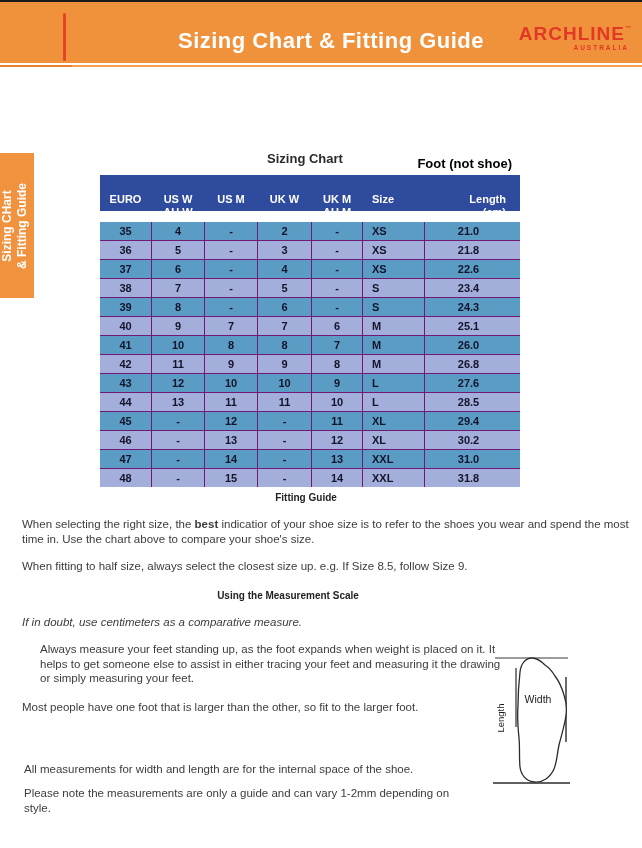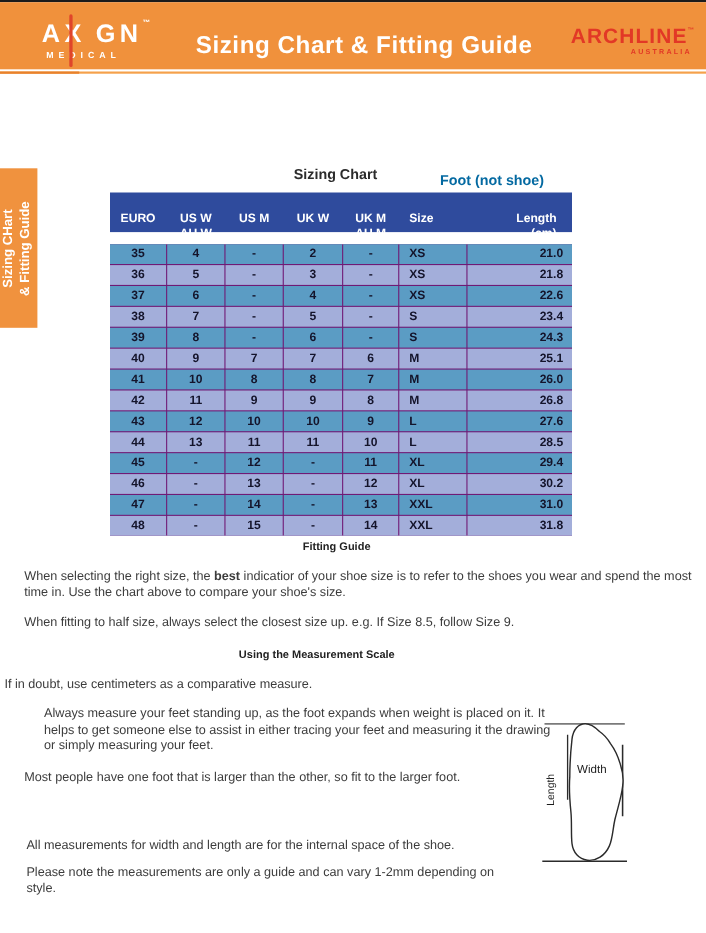--- a/index.html
+++ b/index.html
@@ -34,68 +34,59 @@
   .archline-sub { font-size:6.5px; font-weight:bold; letter-spacing:2px; margin-top:0; padding-right:3px; }
 
   
   .side-tab { left:0; top:153px; width:34px; height:145px; background:var(--tab-bg,#F0923E); }
   .side-tab-text { position:absolute; left:50%; top:50%; width:145px; height:34px;
     transform:translate(-50%,-50%) rotate(-90deg); text-align:center;
     color:#ffffff; font-weight:bold; font-size:12px; line-height:15px; }
 
   
   .sizing-title { left:95px; top:151px; width:420px; text-align:center; font-size:13px; font-weight:bold; color:#2b2b2b; }
-  .foot-label { left:400px; top:156px; width:112px; font-size:13px; font-weight:bold; color:#0369a1; }
+  .foot-label { left:400px; top:156px; width:112px; text-align:right; font-size:13px; font-weight:bold; color:#000000; }
 
   
   .sizing-table { left:100px; top:175px; width:420px; }
   .thead { display:flex; gap:1px; background:var(--thead-bg,#2F4B9D); height:36px; }
   .th { color:#ffffff; font-size:11px; font-weight:bold; line-height:13px; padding-top:18px; text-align:center; }
   .tbody { display:flex; flex-direction:column; gap:1px; margin-top:11px; background:#701a75; }
   .tr { display:flex; gap:1px; height:18px; }
   .td { font-size:11px; font-weight:bold; color:#14142b; line-height:18px; text-align:center; }
   .ra .td { background:var(--row-a,#5B9CC4); }
   .rb .td { background:var(--row-b,#A3AEDA); }
   .c0 { width:51px; } .c1 { width:52px; } .c2 { width:52px; } .c3 { width:53px; }
   .c4 { width:50px; } .c5 { width:61px; } .c6 { width:95px; }
   .th.c5, .td.c5 { text-align:left; padding-left:9px; }
   .th.c6 { text-align:right; padding-right:14px; }
-  .td.c6 { text-align:right; padding-right:8px; }
+  .td.c6 { text-align:center; padding-right:8px; }
 
   
   .h2 { font-size:10px; font-weight:bold; color:#222222; text-align:center; }
   .fitting-title { left:0; top:492px; width:612px; }
   .meas-title { left:0; top:590px; width:576px; }
   .para { font-size:11.5px; line-height:14.5px; color:#3c3c3c; }
   .p1 { left:22px; top:517px; width:614px; }
   .p2 { left:22px; top:559px; width:614px; }
-  .m1 { left:4px; top:615px; width:500px; }
+  .m1 { left:22px; top:615px; width:500px;font-style:italic; }
   .m2 { left:40px; top:642px; width:472px; }
   .m3 { left:22px; top:700px; width:500px; }
   .m4 { left:24px; top:762px; width:500px; }
   .m5 { left:24px; top:786px; width:450px; }
 
   
   .foot-diagram { left:490px; top:648px; width:152px; height:145px; }
 </style>
 </head>
 <body>
 
 <div class="abs top-border"></div>
 
 <div class="abs header">
-  <div class="abs axign">
-    <div class="axign-name">
-      <span>AX</span>
-      <span class="axign-gap"></span>
-      <span>GN</span>
-      <span class="axign-tm">™</span>
-    </div>
-    <div class="axign-sub">MEDICAL</div>
-  </div>
   <div class="abs axign-line"></div>
 
   <div class="abs header-title">Sizing Chart &amp; Fitting Guide</div>
 
   <div class="abs archline">
     <div class="archline-name"><span>ARCHLINE</span><span class="archline-tm">™</span></div>
     <div class="archline-sub">AUSTRALIA</div>
   </div>
 </div>
 <div class="abs header-underline"></div>

